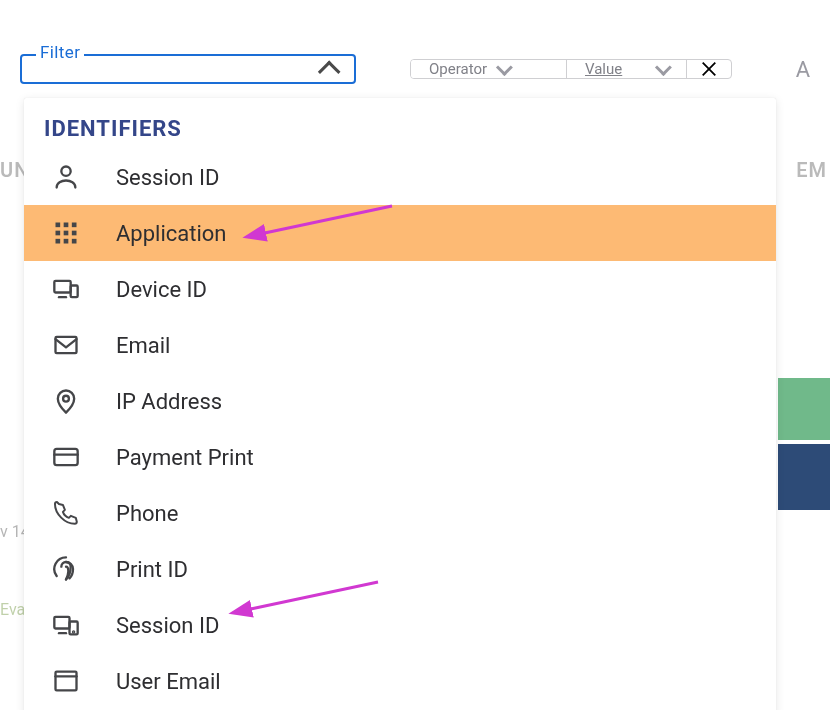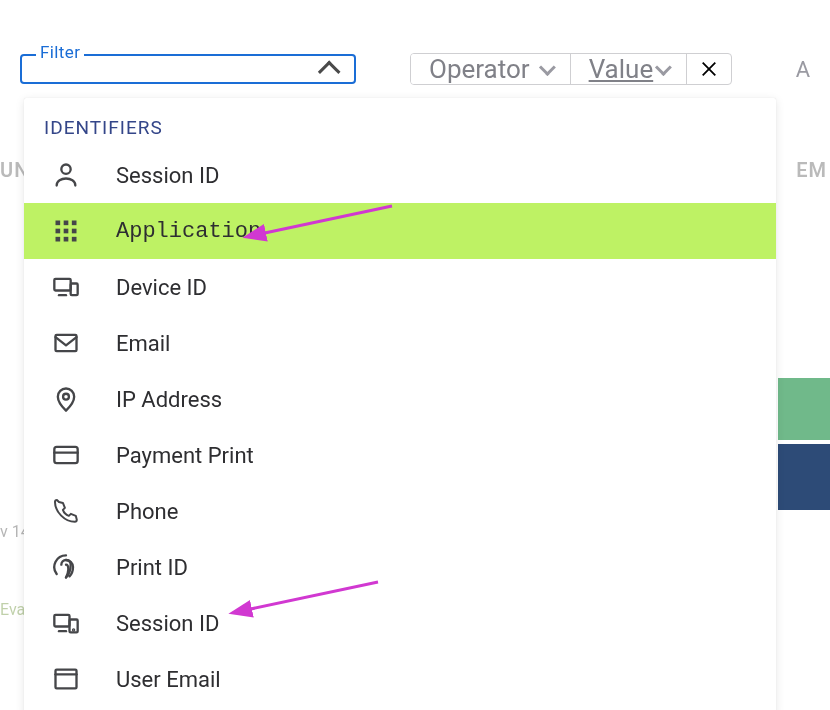--- a/index.html
+++ b/index.html
@@ -50,21 +50,21 @@
     display: flex;
     border: 1px solid #cfcfd2;
     border-radius: 4px;
     margin-left: 6px;
     overflow: hidden;
   }
   .select-cell {
     display: flex; align-items: center;
     padding: 0 18px;
     color: #808188;
-    font-size: 26px;
+    font-size: 15px;
     border-right: 1px solid #cfcfd2;
     background: #fff;
     cursor: pointer;
   }
   .select-cell.operator { flex: 0 0 156px; }
   .select-cell.value { flex: 1; text-decoration: underline; }
   .select-cell .chev {
     width: 12px; height: 12px;
     border-right: 3px solid #9a9aa2;
     border-bottom: 3px solid #9a9aa2;
@@ -97,33 +97,33 @@
     position: absolute;
     left: 24px; top: 98px;
     width: 752px;
     background: #fff;
     box-shadow: 0 2px 10px rgba(0,0,0,0.10), 0 0 1px rgba(0,0,0,0.15);
     border-radius: 2px;
     padding-bottom: 8px;
   }
   .dd-header-label {
     color: #344689;
-    font-size: 19px;
-    font-weight: 400;
+    font-size: 22px;
+    font-weight: 700;
     letter-spacing: 1px;
     padding: 18px 20px 8px;
   }
   .dd-item {
     display: flex; align-items: center;
     height: 56px;
     padding: 0 28px;
     cursor: pointer;
     gap: 36px;
   }
-  .dd-item.hover { background: #bef264; font-family: Liberation Mono, monospace; }
+  .dd-item.hover { background: #fdba74; }
   .dd-icon { width: 28px; height: 28px; flex: 0 0 28px; color: #454649; display: flex; align-items: center; justify-content: center; }
   .dd-text { font-size: 22px; color: #2e2e31; }
 
   
   .arrow { position: absolute; pointer-events: none; }
   .arrow svg { overflow: visible; }
 </style>
 </head>
 <body>
 

